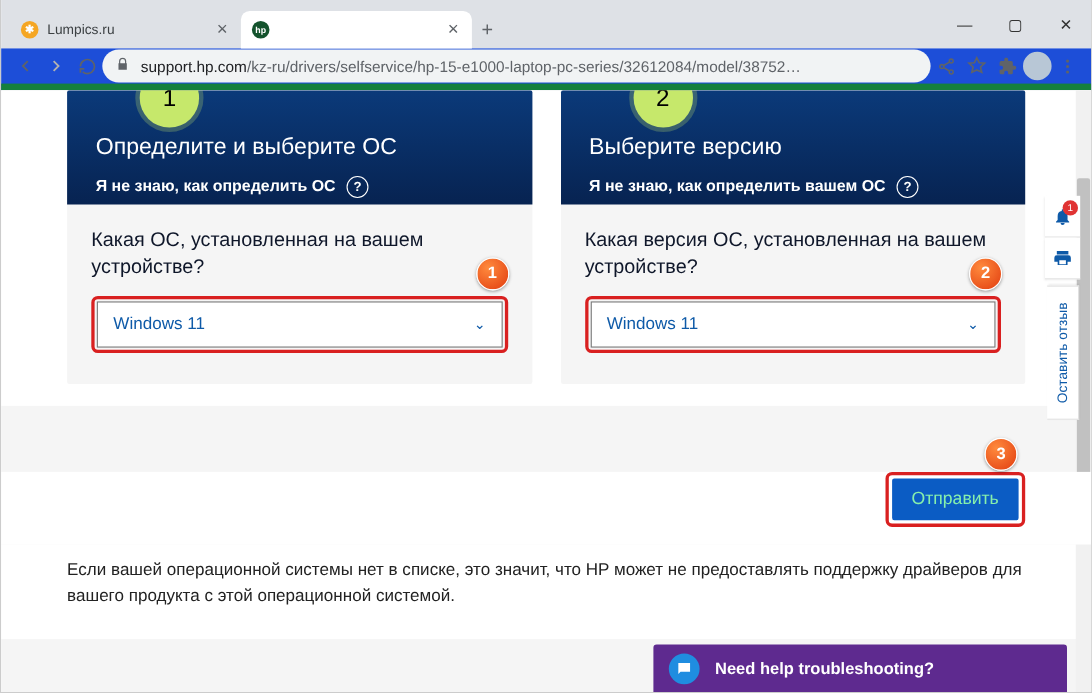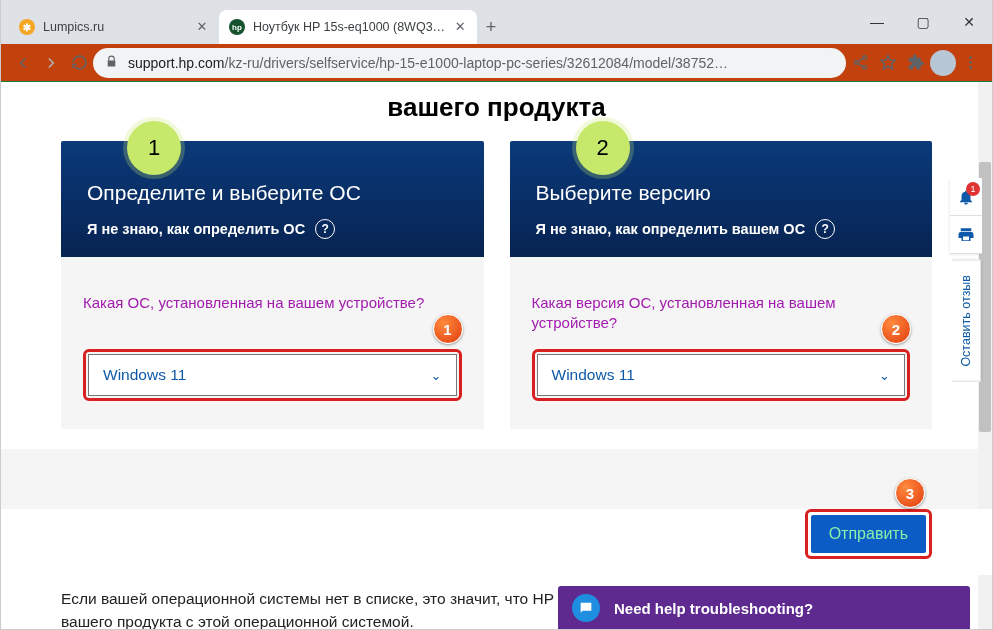--- a/index.html
+++ b/index.html
@@ -13,57 +13,57 @@
   .tabbar { height: 44px; background: #dee1e6; display: flex; align-items: flex-end; padding-left: 8px; }
   .tab { height: 34px; min-width: 210px; border-radius: 8px 8px 0 0; display: flex; align-items: center; padding: 0 10px; font-size: 12.5px; color: #3c4043; gap: 8px; position: relative; }
   .tab.inactive { background: transparent; }
   .tab.active { background: #fff; }
   .tab .favicon { width: 16px; height: 16px; border-radius: 50%; display: flex; align-items: center; justify-content: center; font-size: 10px; font-weight: bold; }
   .tab .close { width: 14px; height: 14px; margin-left: auto; color: #5f6368; font-size: 13px; line-height: 1; text-align: center; }
   .newtab { width: 28px; height: 28px; display: flex; align-items: center; justify-content: center; color: #5f6368; font-size: 18px; margin-bottom: 3px; }
   .win-controls { margin-left: auto; display: flex; height: 44px; }
   .win-btn { width: 46px; display: flex; align-items: center; justify-content: center; color: #333; font-size: 14px; }
 
-  .addrbar { height: 38px; background: #c2410c; border-bottom: 1px solid #15803d; display: flex; align-items: center; padding: 0 8px; gap: 0; }
+  .addrbar { height: 38px; background: #1d4ed8; border-bottom: 6px solid #15803d; display: flex; align-items: center; padding: 0 8px; gap: 0; }
   .nav-ico { width: 28px; height: 28px; display: flex; align-items: center; justify-content: center; color: #5f6368; border-radius: 50%; }
   .nav-ico.disabled { color: #b0b0b0; }
   .urlbox { flex: 1; height: 30px; background: #f1f3f4; border-radius: 15px; display: flex; align-items: center; padding: 0 12px; font-size: 14px; color: #202124; gap: 10px; }
   .urlbox .lock { color: #5f6368; font-size: 13px; }
   .urlbox .host { color: #202124; }
   .urlbox .path { color: #5f6368; }
   .toolbar-ico { width: 28px; height: 28px; display: flex; align-items: center; justify-content: center; color: #5f6368; border-radius: 50%; }
   .avatar { width: 26px; height: 26px; border-radius: 50%; background: #b8c7d6; }
 
   
   .viewport { position: relative; height: calc(630px - 44px - 38px); background: #f5f5f5; overflow: hidden; }
   .page-title { text-align: center; font-size: 26px; font-weight: 700; color: #000; padding: 10px 0 18px; background: #fff; }
 
   .cards-row { display: flex; gap: 26px; padding: 0 60px; background: #fff; padding-bottom: 20px;}
   .card { flex: 1; background: #f5f5f5; border-radius: 2px; position: relative; }
-  .card-header { background: #0a2f64; background: linear-gradient(180deg, #0b3a7a 0%, #072351 100%); color: #fff; padding: 40px 26px 18px; border-radius: 2px 2px 0 0; }
+  .card-header { background: #0a2f64; background: linear-gradient(180deg, #0b3a7a 0%, #072351 100%); color: #fff; padding: 40px 26px 6px; border-radius: 2px 2px 0 0; }
   .card-header h2 { font-size: 21px; font-weight: 400; margin-bottom: 14px; }
   .help-row { display: flex; align-items: center; gap: 10px; font-size: 14.5px; font-weight: 600; }
   .help-ico { width: 20px; height: 20px; border: 1.5px solid #fff; border-radius: 50%; display: inline-flex; align-items: center; justify-content: center; font-size: 12px; }
   .card-body { padding: 20px 22px 28px; }
-  .question { font-size: 15px; color: #a21caf; margin-bottom: 14px; line-height: 1.35; min-height: 42px; margin-top: 16px; }
+  .question { font-size: 18px; color: #0f172a; margin-bottom: 14px; line-height: 1.35; min-height: 42px; }
   .select-wrap { position: relative; border: 3px solid #d92020; border-radius: 6px; padding: 2px; }
   .select { height: 42px; border: 1px solid #767676; background: #fff; display: flex; align-items: center; padding: 0 14px; font-size: 15.5px; color: #0e5aa8; justify-content: space-between; }
   .select .chev { color: #0e5aa8; font-size: 13px; }
 
   .step-badge { position: absolute; top: -20px; left: 66px; width: 54px; height: 54px; border-radius: 50%; background: #c6e86b; color: #000; display: flex; align-items: center; justify-content: center; font-size: 22px; font-weight: 400; box-shadow: 0 0 0 4px rgba(198,232,107,.25); }
 
   .red-badge { position: absolute; width: 30px; height: 30px; border-radius: 50%; background: radial-gradient(circle at 35% 30%, #ff8a3d, #e13c0f); color: #fff; display: flex; align-items: center; justify-content: center; font-size: 15px; font-weight: 700; border: 1.5px solid #fff; box-shadow: 0 1px 3px rgba(0,0,0,.4); }
 
   .submit-wrap { margin-top: 60px; display: flex; justify-content: flex-end; padding: 0 60px 16px; background: #fff; position: relative;}
   .submit-outline { border: 3px solid #d92020; border-radius: 6px; padding: 3px; position: relative; }
   .submit-btn { background: #0b5cc4; color: #86efac; border: none; padding: 10px 18px; font-size: 16px; border-radius: 2px; }
 
   .note { background: #fff; padding: 12px 60px 28px; font-size: 15.5px; color: #222; line-height: 1.5; }
 
-  .chat-widget { position: absolute; bottom: 0; right: 22px; height: 44px; width: 412px; background: #5e2a8f; display: flex; align-items: center; gap: 14px; padding: 0 14px; color: #fff; font-size: 15px; font-weight: 600; border-radius: 3px 3px 0 0;}
+  .chat-widget { position: absolute; bottom: 0; right: 22px; height: 44px; width: 376px; background: #5e2a8f; display: flex; align-items: center; gap: 14px; padding: 0 14px; color: #fff; font-size: 15px; font-weight: 600; border-radius: 3px 3px 0 0;}
   .chat-ico { width: 28px; height: 28px; border-radius: 50%; background: #1f8de0; display: flex; align-items: center; justify-content: center; }
 
   .side-rail { position: absolute; right: 10px; top: 96px; width: 32px; display: flex; flex-direction: column; gap: 0; align-items: center; }
   .rail-item { width: 32px; height: 38px; background: #fff; border-bottom: 1px solid #e0e0e0; display: flex; align-items: center; justify-content: center; position: relative; box-shadow: -1px 1px 2px rgba(0,0,0,.08);}
   .bell-badge { position: absolute; top: 4px; right: 2px; width: 14px; height: 14px; background: #e03333; color: #fff; font-size: 9px; border-radius: 50%; display: flex; align-items: center; justify-content: center; }
   .feedback-tab { writing-mode: vertical-rl; transform: rotate(180deg); font-size: 12.5px; color: #0e5aa8; padding: 14px 7px; background: #fff; margin-top: 6px; border: 1px solid #e0e0e0; border-right: none; box-shadow: -1px 1px 2px rgba(0,0,0,.08);}
 
   .scrollbar-track { position: absolute; right: 0; top: 0; bottom: 0; width: 14px; background: #f1f1f1; }
   .scrollbar-thumb { position: absolute; right: 1px; width: 12px; background: #c1c1c1; border-radius: 2px; }
 </style>
@@ -71,21 +71,20 @@
 <body>
 
 <div class="tabbar">
   <div class="tab inactive">
     <span class="favicon" style="background:#f5a623;color:#fff">✱</span>
     <span>Lumpics.ru</span>
     <span class="close">✕</span>
   </div>
   <div class="tab active">
     <span class="favicon" style="background:#14532d;color:#fff;font-size:8px">hp</span>
-    <span>Ноутбук HP 15s-eq1000 (8WQ3…</span>
     <span class="close">✕</span>
   </div>
   <div class="newtab">+</div>
   <div class="win-controls">
     <div class="win-btn">—</div>
     <div class="win-btn">▢</div>
     <div class="win-btn">✕</div>
   </div>
 </div>
 
@@ -140,21 +139,20 @@
         <circle cx="12" cy="19" r="2"></circle>
       </svg>
     </div>
 </div>
 
 <div class="viewport">
   <div class="scrollbar-track">
     <div class="scrollbar-thumb" style="top:80px;height:270px"></div>
   </div>
 
-  <div class="page-title">вашего продукта</div>
 
   <div class="cards-row">
 
     <div class="card">
       <div class="step-badge">1</div>
       <div class="card-header">
         <h2>Определите и выберите ОС</h2>
         <div class="help-row">
           <span>Я не знаю, как определить ОС</span>
           <span class="help-ico">?</span>

